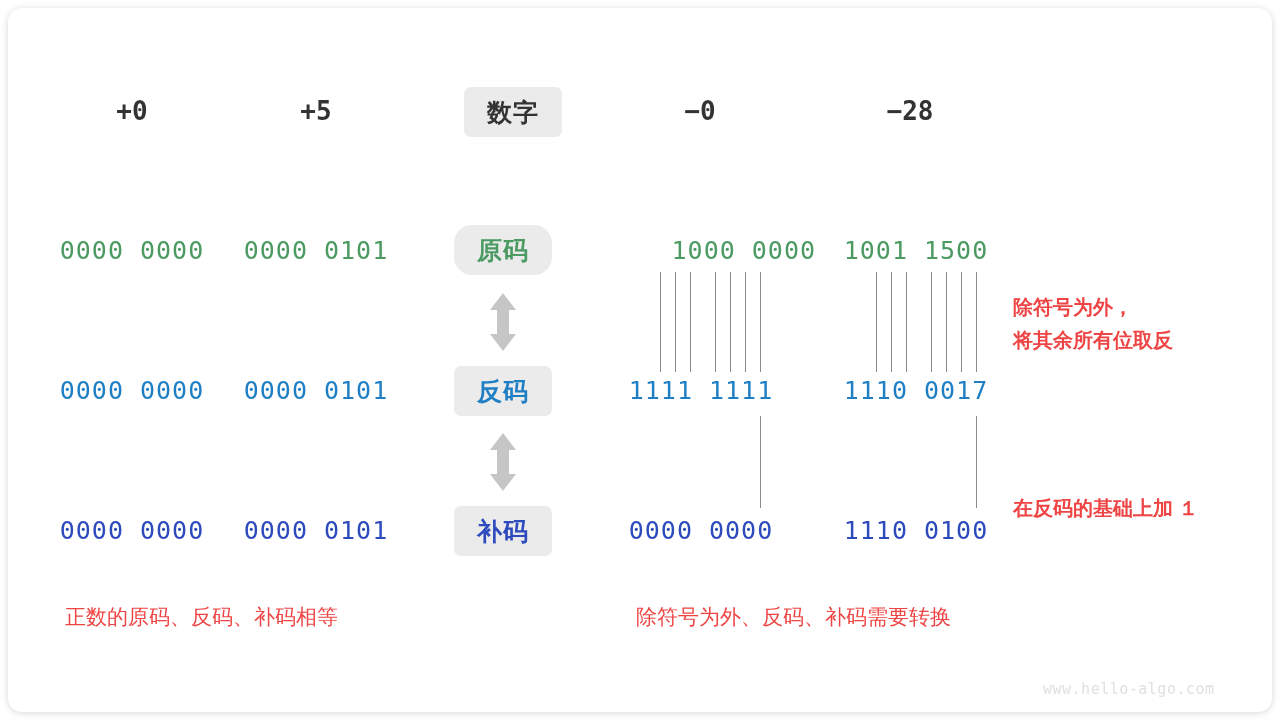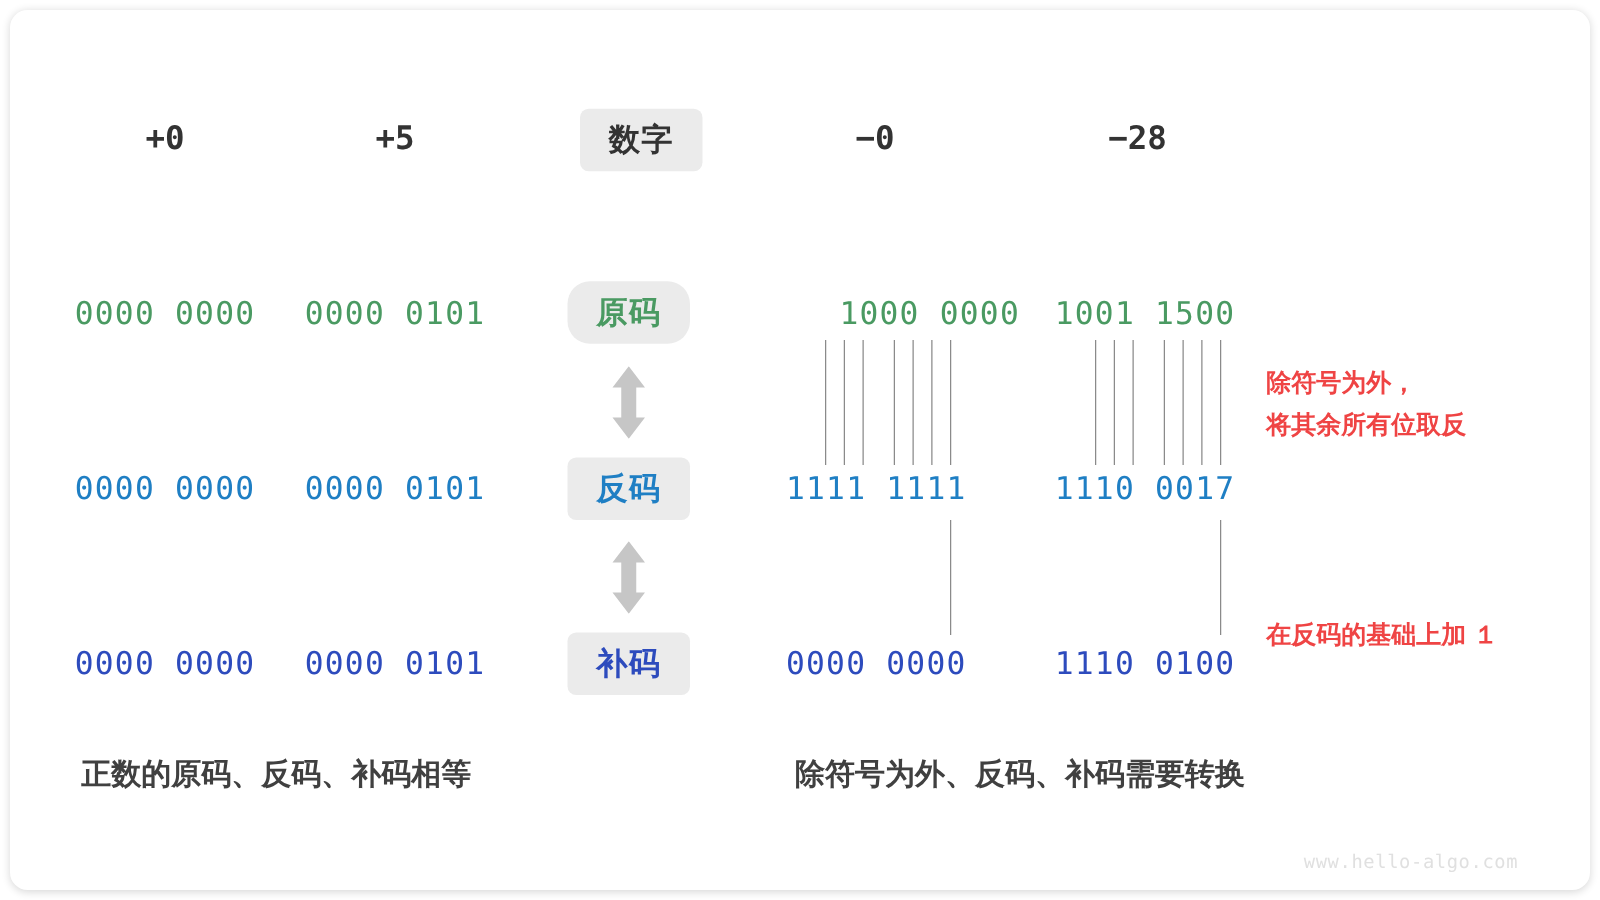--- a/index.html
+++ b/index.html
@@ -77,23 +77,23 @@
   .annot {
     color: #ef4444;
     font-size: 20px;
     font-weight: bold;
     line-height: 33px;
     white-space: pre-line;
   }
 
   
   .caption {
-    color: #404040;
-    font-size: 24px;
-    font-weight: bold;
+    color: #ef4444;
+    font-size: 21px;
+    font-weight: normal;
     white-space: nowrap;
   }
 
   
   .watermark {
     font-family: "DejaVu Sans Mono", monospace;
     font-size: 15px;
     color: #e0e0e0;
     letter-spacing: 0.5px;
   }

